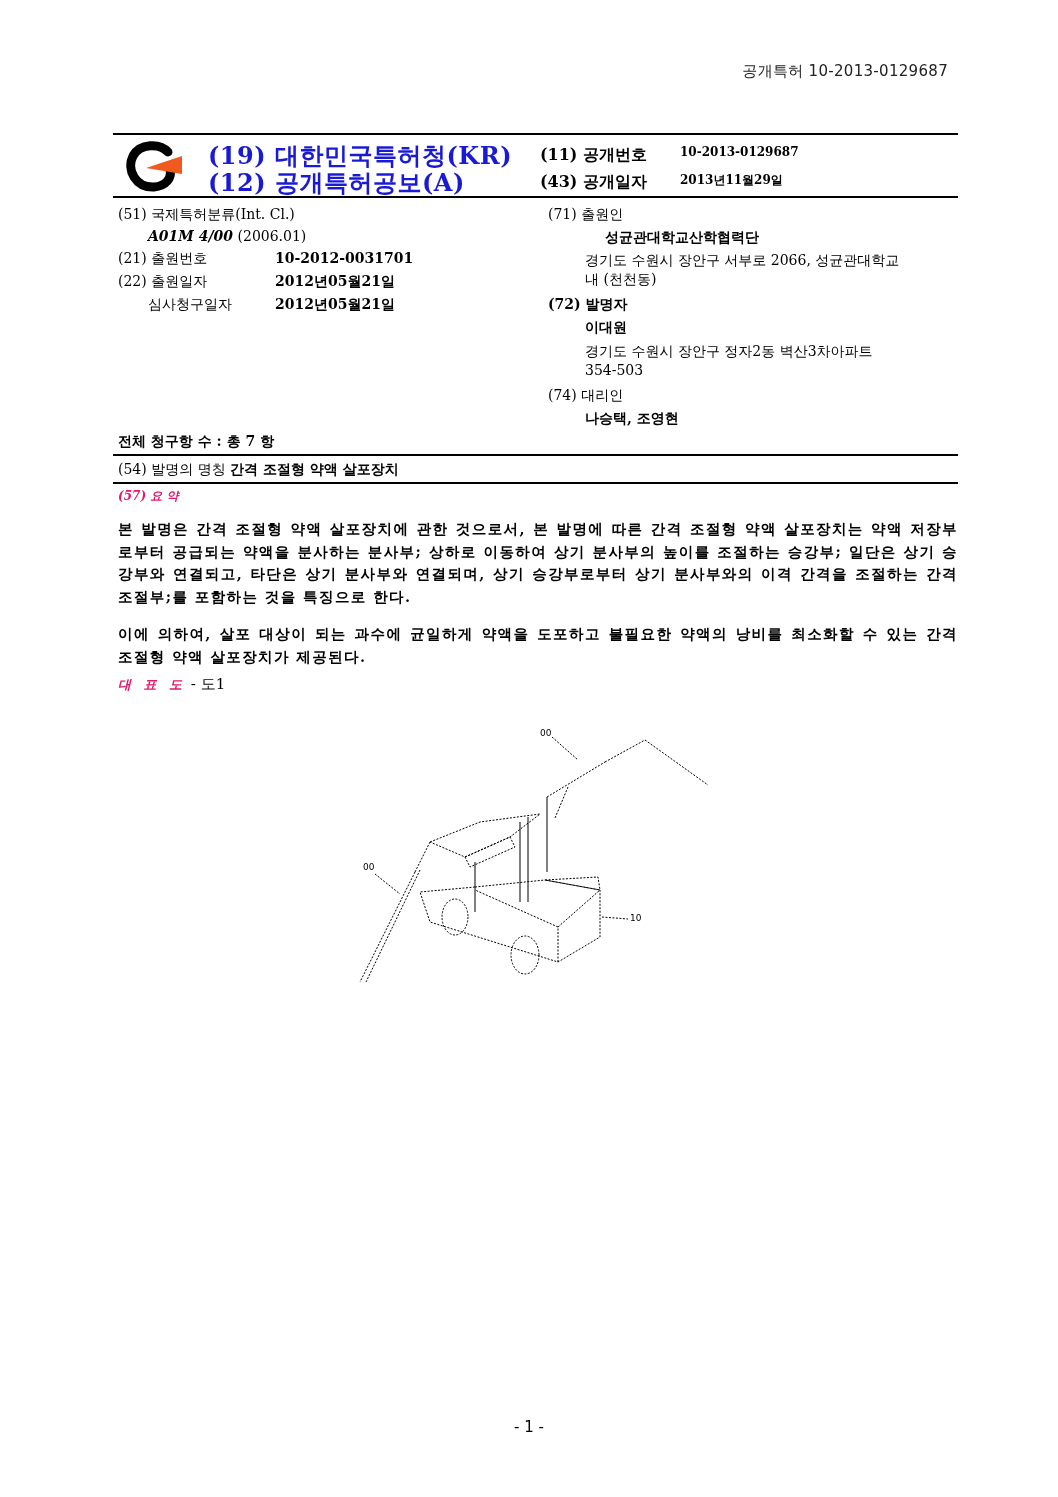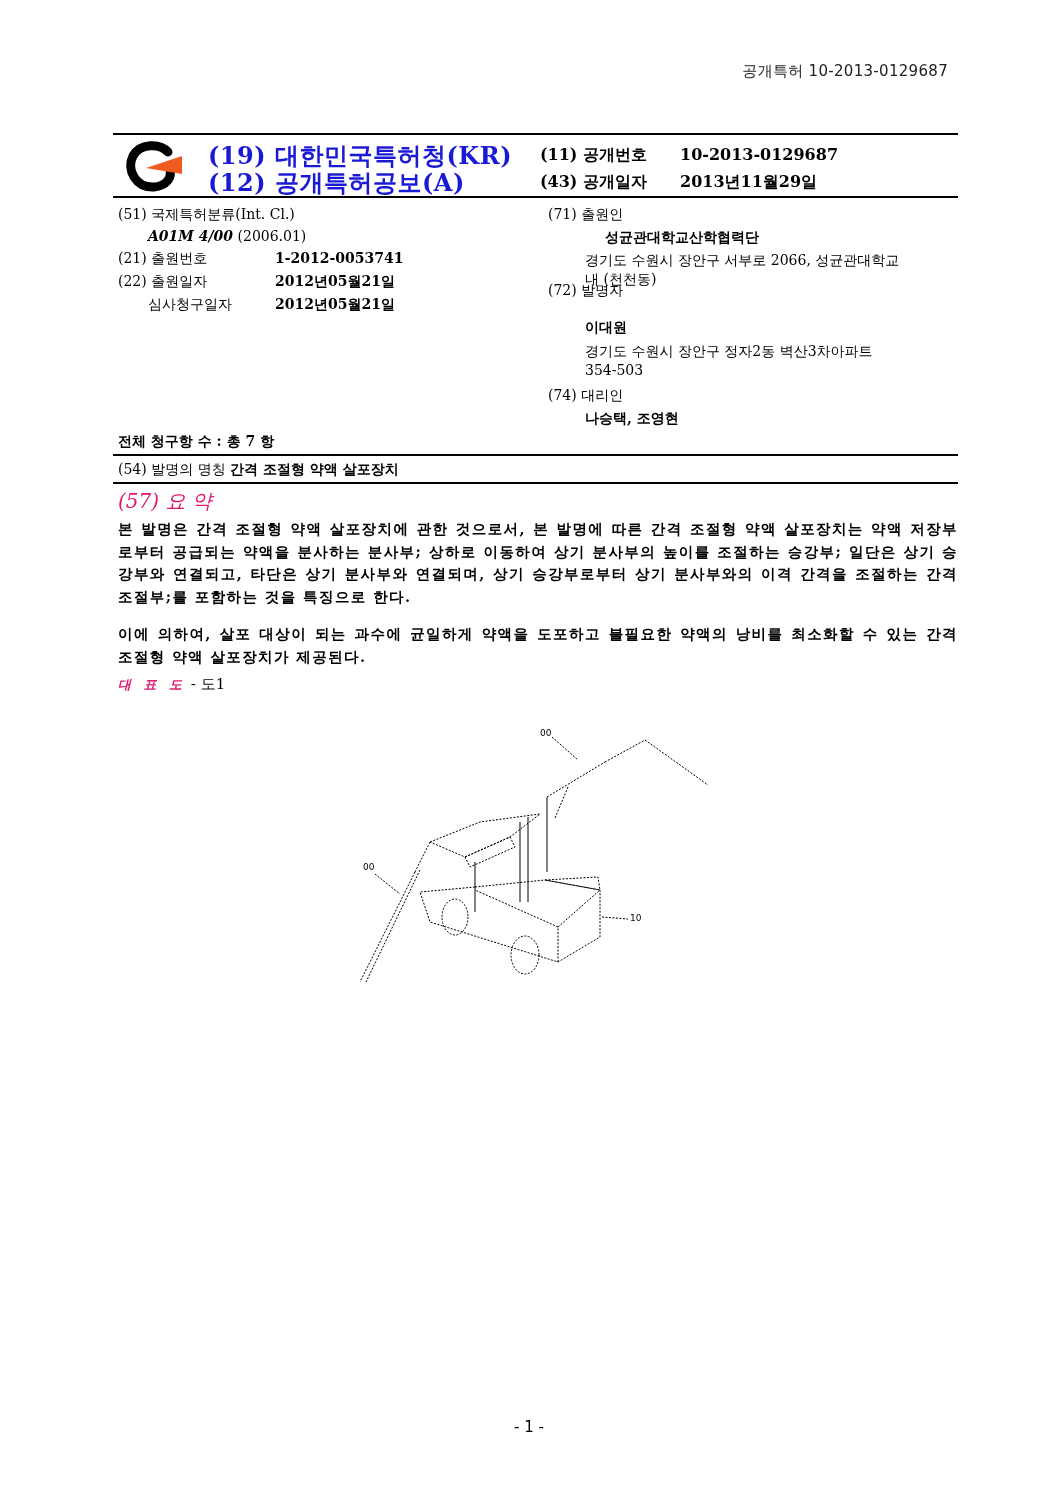--- a/index.html
+++ b/index.html
@@ -4,25 +4,25 @@
 <style>
   html, body { margin: 0; padding: 0; background: #ffffff; }
   body { width: 1058px; height: 1497px; position: relative; overflow: hidden;
          font-family: "DejaVu Serif", "Liberation Serif", serif; color: #000; }
   .abs { position: absolute; }
   .running-header { right: 110px; top: 62px; font-family: "DejaVu Sans", "Liberation Sans", sans-serif; font-size: 15px; color: #222; letter-spacing: 0.3px; }
   .rule { position: absolute; left: 113px; width: 845px; background: #000; }
   .logo { left: 124px; top: 140px; width: 66px; height: 52px; }
   .office-line { font-size: 24px; font-weight: bold; color: #1a1ad6; left: 208px; font-family: "DejaVu Serif", serif; letter-spacing: 0.5px; }
   .pub-label { left: 540px; font-size: 16px; font-weight: bold; }
-  .pub-value { left: 680px; font-size: 16px; font-weight: bold; }
+  .pub-value { left: 680px; font-size: 12px; font-weight: bold; }
   .field { font-size: 14px; line-height: 22px; }
   .bold { font-weight: bold; }
   .italic-bold { font-style: italic; font-weight: bold; }
-  .abstract-heading { left: 118px; top: 488px; font-size: 20px; font-weight: normal; font-style: italic; color: #e0186e; }
+  .abstract-heading { left: 118px; top: 488px; font-size: 12px; font-weight: bold; font-style: italic; color: #e0186e; }
   .abstract-para { left: 118px; width: 840px; font-size: 14.5px; line-height: 22.5px; font-weight: bold; text-align: justify; letter-spacing: 1.4px; }
   .rep-label { color: #e0186e; font-weight: bold; font-style: italic; font-size: 13px; letter-spacing: 4px; }
   .drawing { left: 340px; top: 722px; width: 400px; height: 268px; }
   .page-num { left: 0; width: 1058px; top: 1418px; text-align: center; font-size: 15px; font-family: "DejaVu Sans", sans-serif; }
 </style>
 </head>
 <body>
 
 <div class="abs running-header">공개특허 10-2013-0129687</div>
 
@@ -42,31 +42,31 @@
 <div class="abs pub-value" style="top:172px;text-align:right;">2013년11월29일</div>
 
 <div class="rule" style="top:196px;height:2px;"></div>
 
 <div class="abs field" style="left:118px;top:203px;">(51) 국제특허분류(Int. Cl.)</div>
 <div class="abs field" style="left:148px;top:225px;">
   <span class="italic-bold">A01M 4/00</span>
   <span>(2006.01)</span>
 </div>
 <div class="abs field" style="left:118px;top:247px;">(21) 출원번호</div>
-<div class="abs field bold" style="left:275px;top:247px;">1-2012-0053741</div>
+<div class="abs field bold" style="left:275px;top:247px;">10-2012-0031701</div>
 <div class="abs field" style="left:118px;top:270px;">(22) 출원일자</div>
 <div class="abs field bold" style="left:275px;top:270px;">2012년05월21일</div>
 <div class="abs field" style="left:148px;top:293px;">심사청구일자</div>
 <div class="abs field bold" style="left:275px;top:293px;">2012년05월21일</div>
 
 <div class="abs field" style="left:548px;top:203px;">(71) 출원인</div>
 <div class="abs field bold" style="left:585px;top:226px;margin-left:20px;">성균관대학교산학협력단</div>
 <div class="abs field" style="left:585px;top:249px;">경기도 수원시 장안구 서부로 2066, 성균관대학교</div>
 <div class="abs field" style="left:585px;top:268px;">내 (천천동)</div>
-<div class="abs field" style="left:548px;top:279px;">(72) 발명자</div>
+<div class="abs field" style="left:548px;top:293px;font-weight:bold;">(72) 발명자</div>
 <div class="abs field bold" style="left:585px;top:316px;">이대원</div>
 <div class="abs field" style="left:585px;top:340px;">경기도 수원시 장안구 정자2동 벽산3차아파트</div>
 <div class="abs field" style="left:585px;top:359px;">354-503</div>
 <div class="abs field" style="left:548px;top:384px;">(74) 대리인</div>
 <div class="abs field bold" style="left:585px;top:407px;">나승택, 조영현</div>
 
 <div class="abs field bold" style="left:118px;top:430px;">전체 청구항 수 : 총 7 항</div>
 <div class="rule" style="top:454px;height:2px;"></div>
 <div class="abs field" style="left:118px;top:458px;">
   <span>(54) 발명의 명칭</span>

